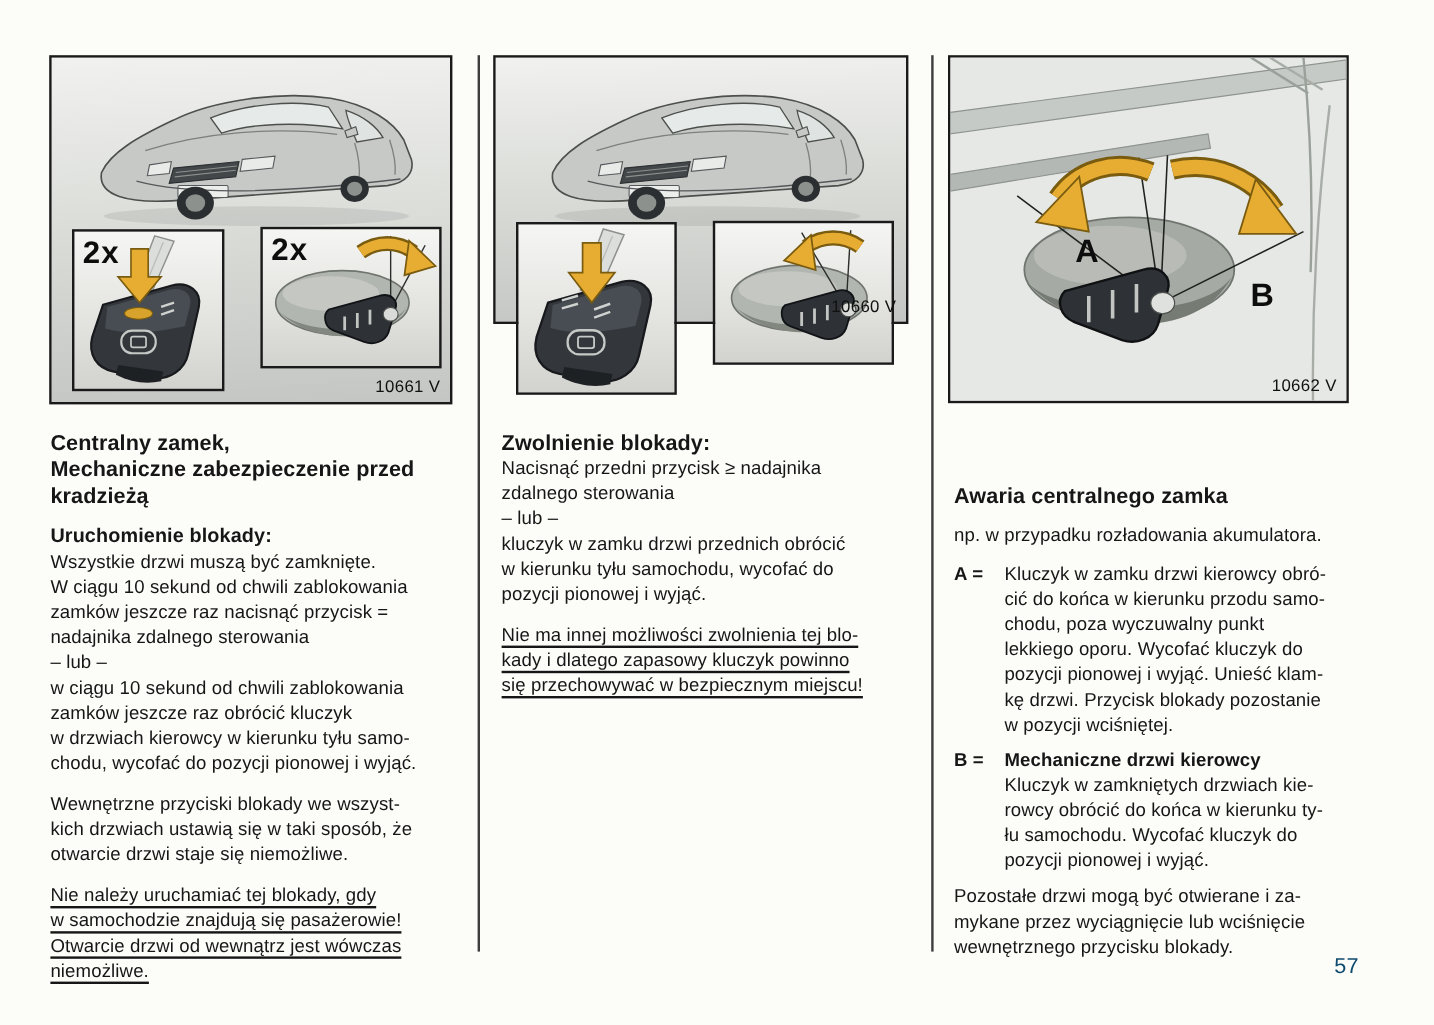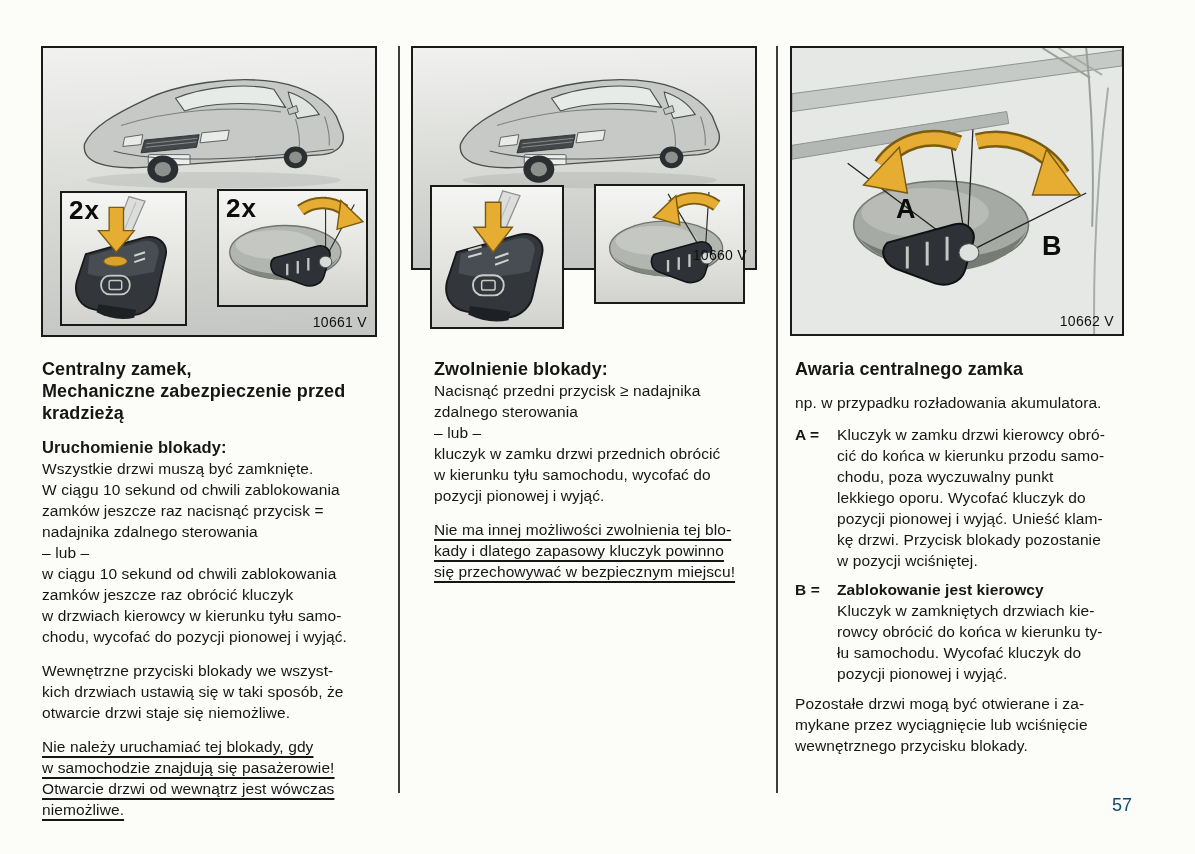--- a/index.html
+++ b/index.html
@@ -22,25 +22,25 @@
   #label-b{left:250px;top:183px;}
 
   
   .divider{position:absolute;top:46px;width:2px;height:747px;background:#3d3d3d;}
   #divider1{left:398px;}
   #divider2{left:776px;}
 
   
   .col{position:absolute;top:358px;letter-spacing:.1px;}
   #col1{left:42px;width:352px;}
-  #col2{left:434px;width:348px;}
+  #col2{left:418px;width:348px;}
   #col3{left:795px;width:342px;}
   .col h1{font-size:18px;line-height:22px;margin:0 0 13px;font-weight:bold;white-space:pre-line;}
   #col2 h1{margin-bottom:0;}
-  #col3 h1{margin-bottom:12px;}
+  #col3 h1{margin-bottom:12px;margin-top:44px;}
   .col h2{font-size:16.5px;line-height:21px;margin:0;font-weight:bold;}
   .col p{font-size:15.5px;line-height:21px;margin:0 0 13px;white-space:pre-line;}
   .underlined{text-decoration:underline;text-underline-offset:4px;text-decoration-thickness:1.5px;}
   .intro{margin-bottom:11px !important;}
   .ab-item{display:flex;margin-bottom:8px;font-size:15.5px;line-height:21px;}
   .ab-label{width:42px;flex-shrink:0;font-weight:bold;}
   .ab-content{flex:1;}
   .ab-title{font-weight:bold;}
   .ab-body{white-space:pre-line;}
   .outro{margin-top:9px !important;}
@@ -247,21 +247,21 @@
 lekkiego oporu. Wycofać kluczyk do
 pozycji pionowej i wyjąć. Unieść klam-
 kę drzwi. Przycisk blokady pozostanie
 w pozycji wciśniętej.</span>
       </span>
     </div>
 
     <div class="ab-item">
       <span class="ab-label">B =</span>
       <span class="ab-content">
-        <span class="ab-title" style="display: block;">Zablokowanie jest kierowcy</span>
+        <span class="ab-title" style="display: block;">Mechaniczne drzwi kierowcy</span>
         <span class="ab-body">Kluczyk w zamkniętych drzwiach kie-
 rowcy obrócić do końca w kierunku ty-
 łu samochodu. Wycofać kluczyk do
 pozycji pionowej i wyjąć.</span>
       </span>
     </div>
 
     <p class="outro">Pozostałe drzwi mogą być otwierane i za-
 mykane przez wyciągnięcie lub wciśnięcie
 wewnętrznego przycisku blokady.</p>

